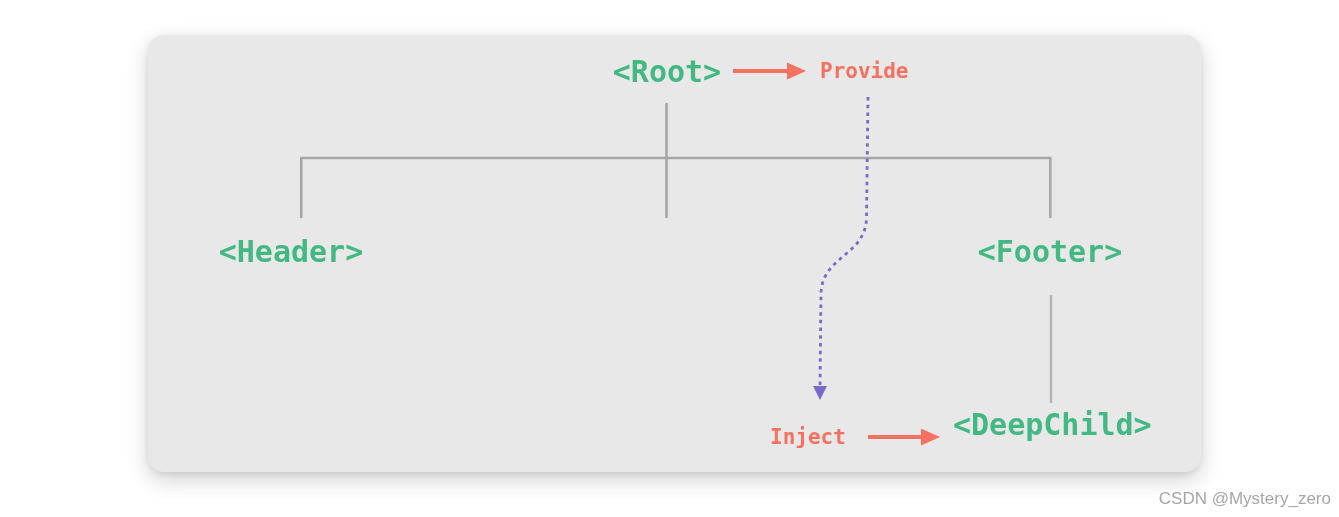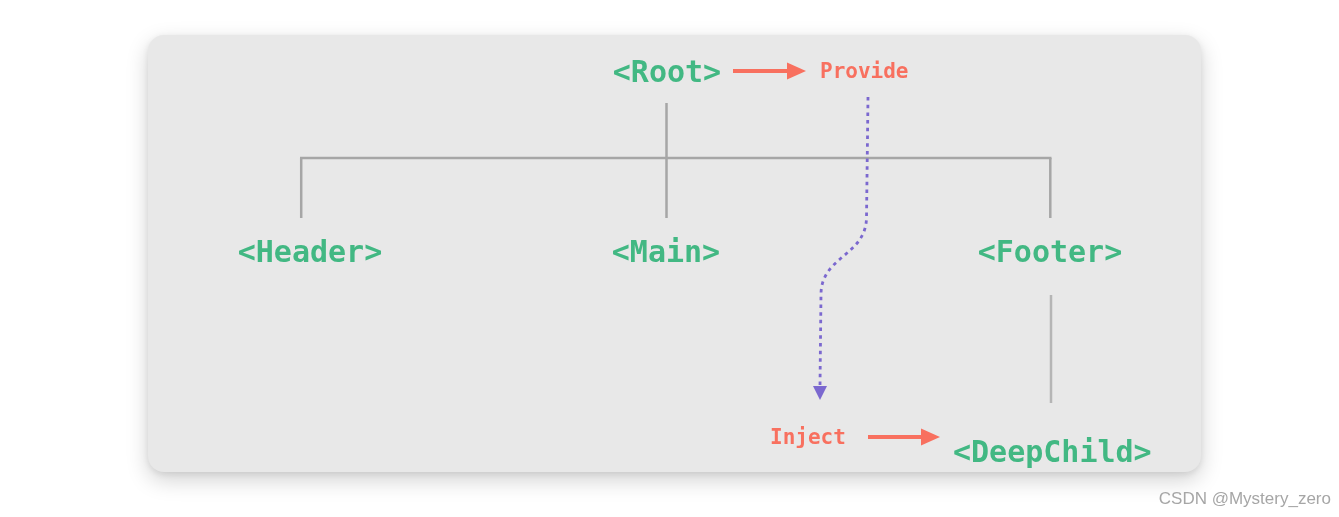--- a/index.html
+++ b/index.html
@@ -64,25 +64,24 @@
     <g>
       <line x1="868" y1="437" x2="924" y2="437" style="stroke:var(--label-orange);stroke-width:4"></line>
       <polygon points="940,437 921,428.5 921,445.5" style="fill:var(--label-orange)"></polygon>
     </g>
   </svg>
 
   <span class="node" style="left:667px;top:71px">&lt;Root&gt;</span>
 
   <span class="flow-label" style="left:820px;top:71px">Provide</span>
 
-  <span class="node" style="left:310px;top:251px">&lt;Header&gt;</span>
+  <span class="node" style="left:291px;top:251px">&lt;Header&gt;</span>
 
-  <span class="node" style="left:666px;top:251px">&lt;Main&gt;</span>
 
   <span class="node" style="left:1050px;top:251px">&lt;Footer&gt;</span>
 
   <span class="flow-label" style="left:770px;top:437px">Inject</span>
 
-  <span class="node left-anchor" style="left:953px;top:451px">&lt;DeepChild&gt;</span>
+  <span class="node left-anchor" style="left:953px;top:424px">&lt;DeepChild&gt;</span>
 
   <span class="watermark">CSDN @Mystery_zero</span>
 
 </div>
 
 </body></html>

